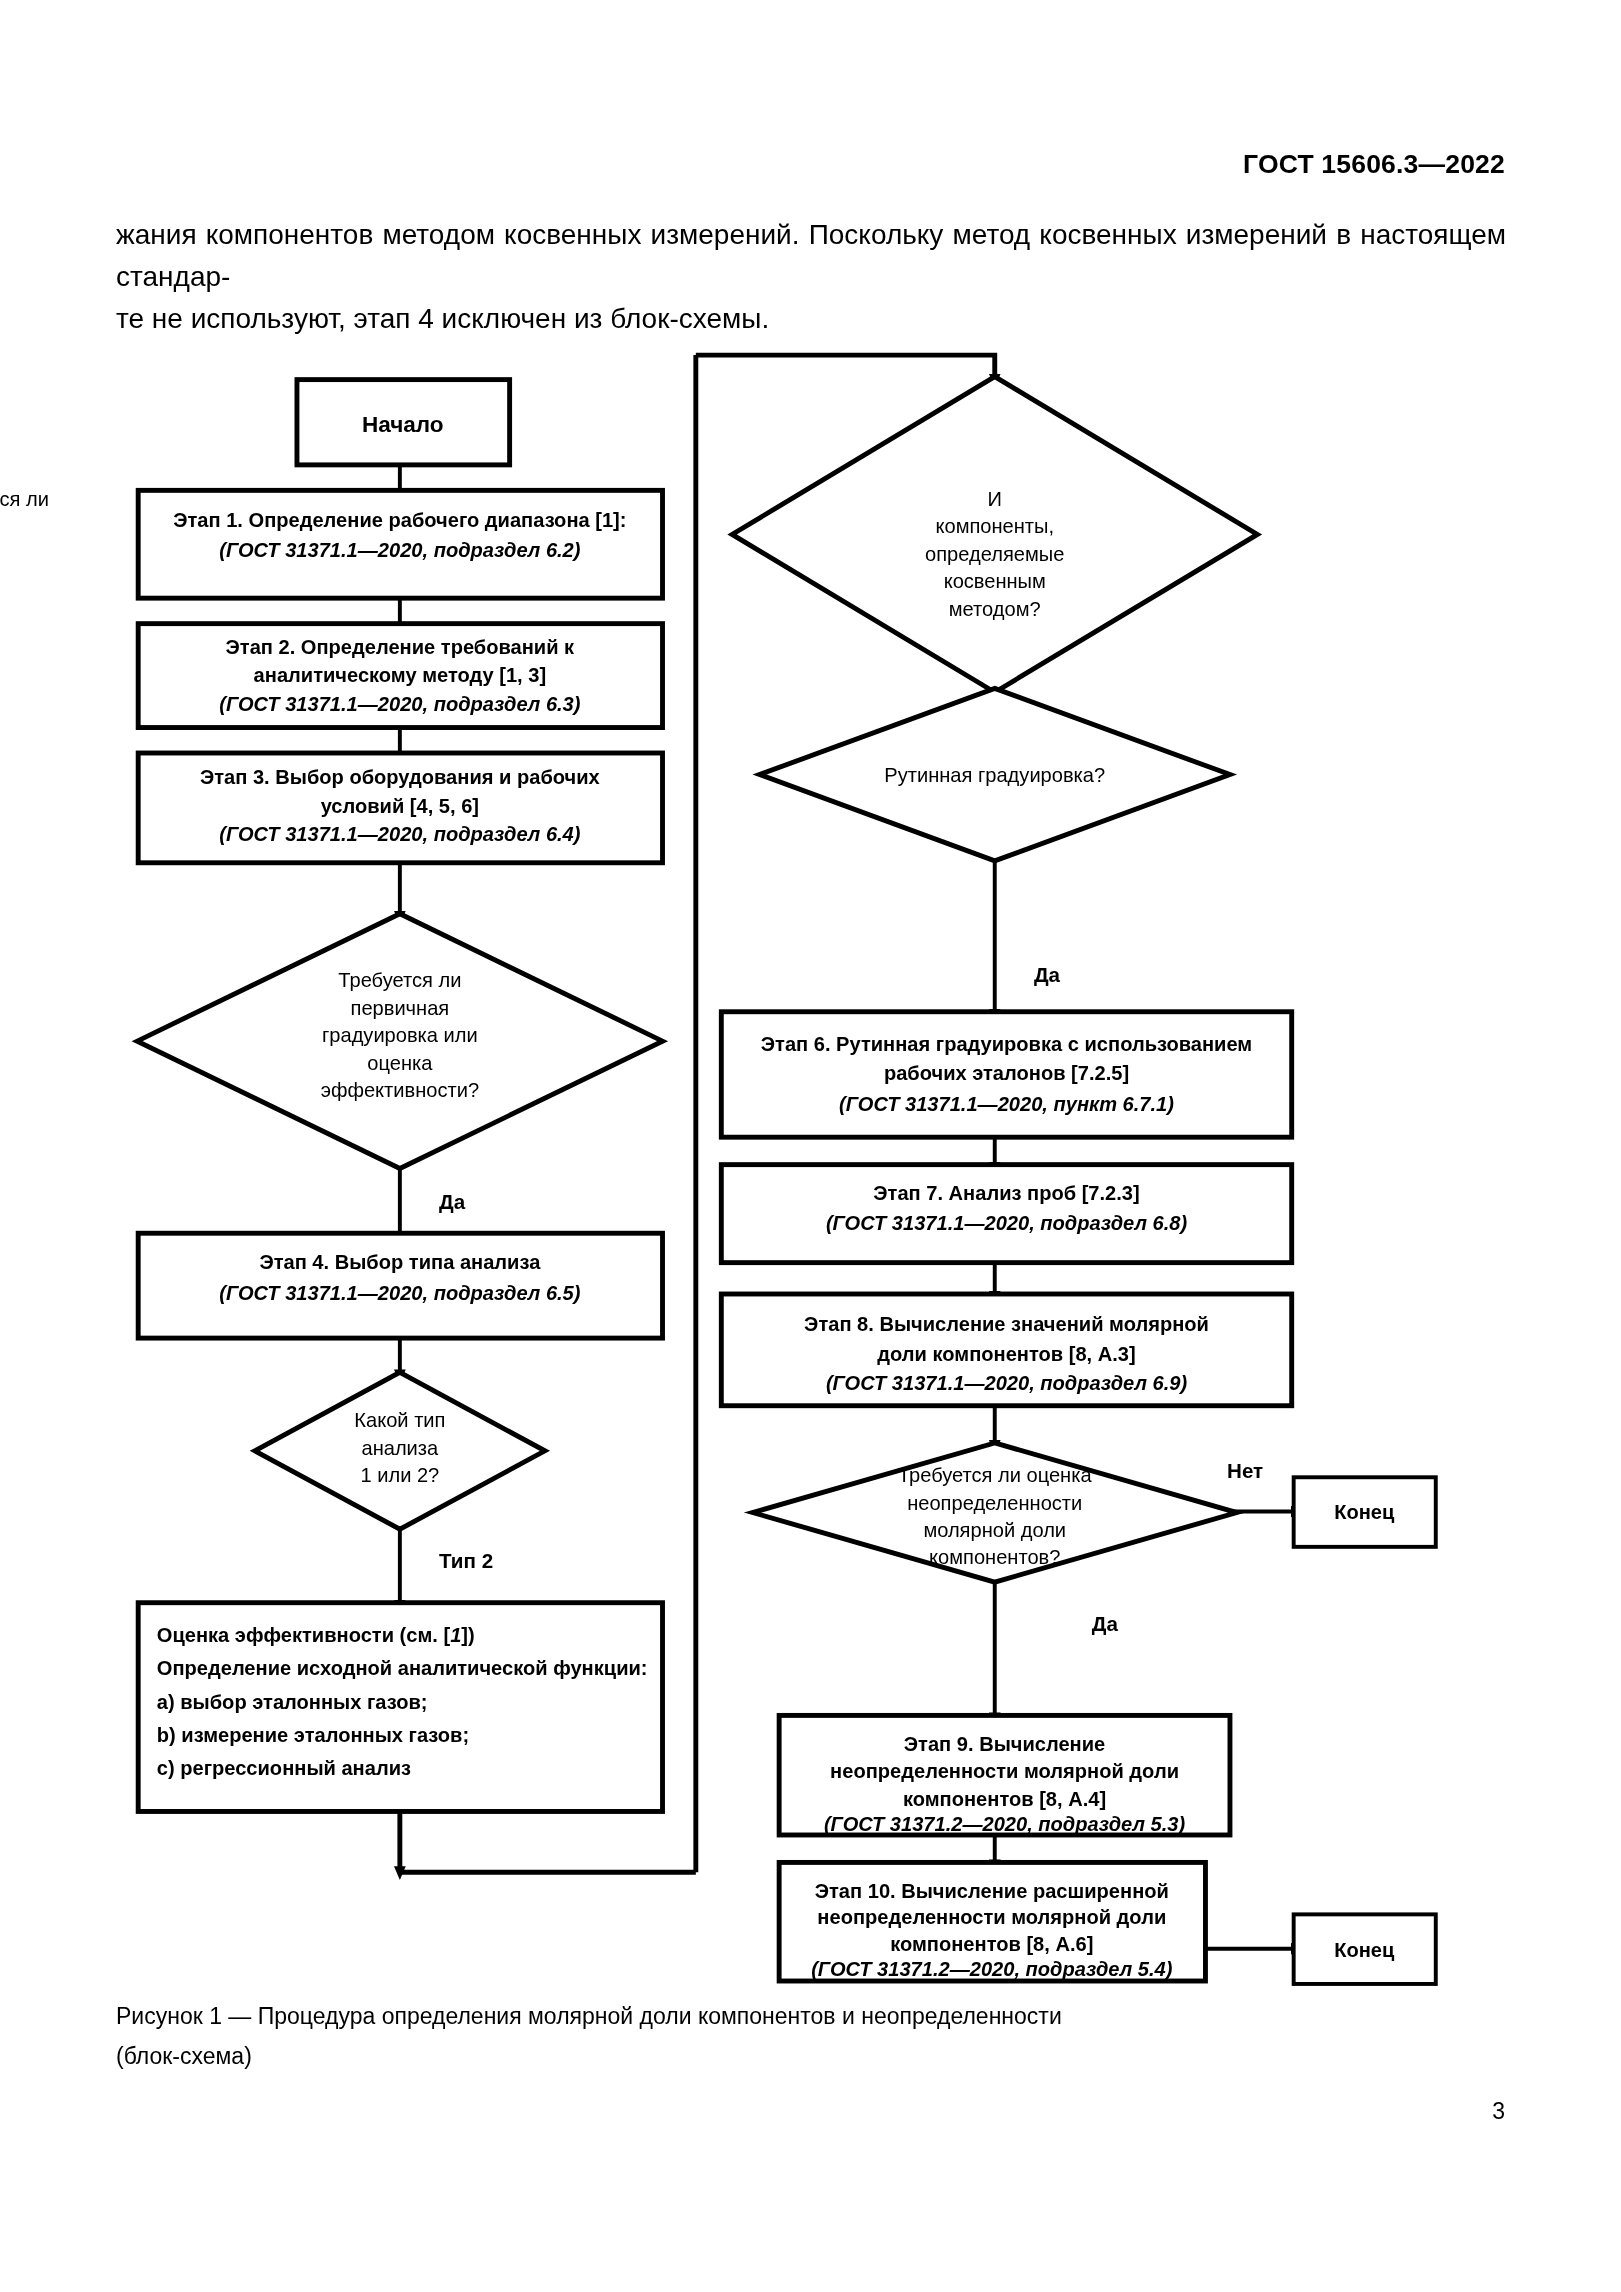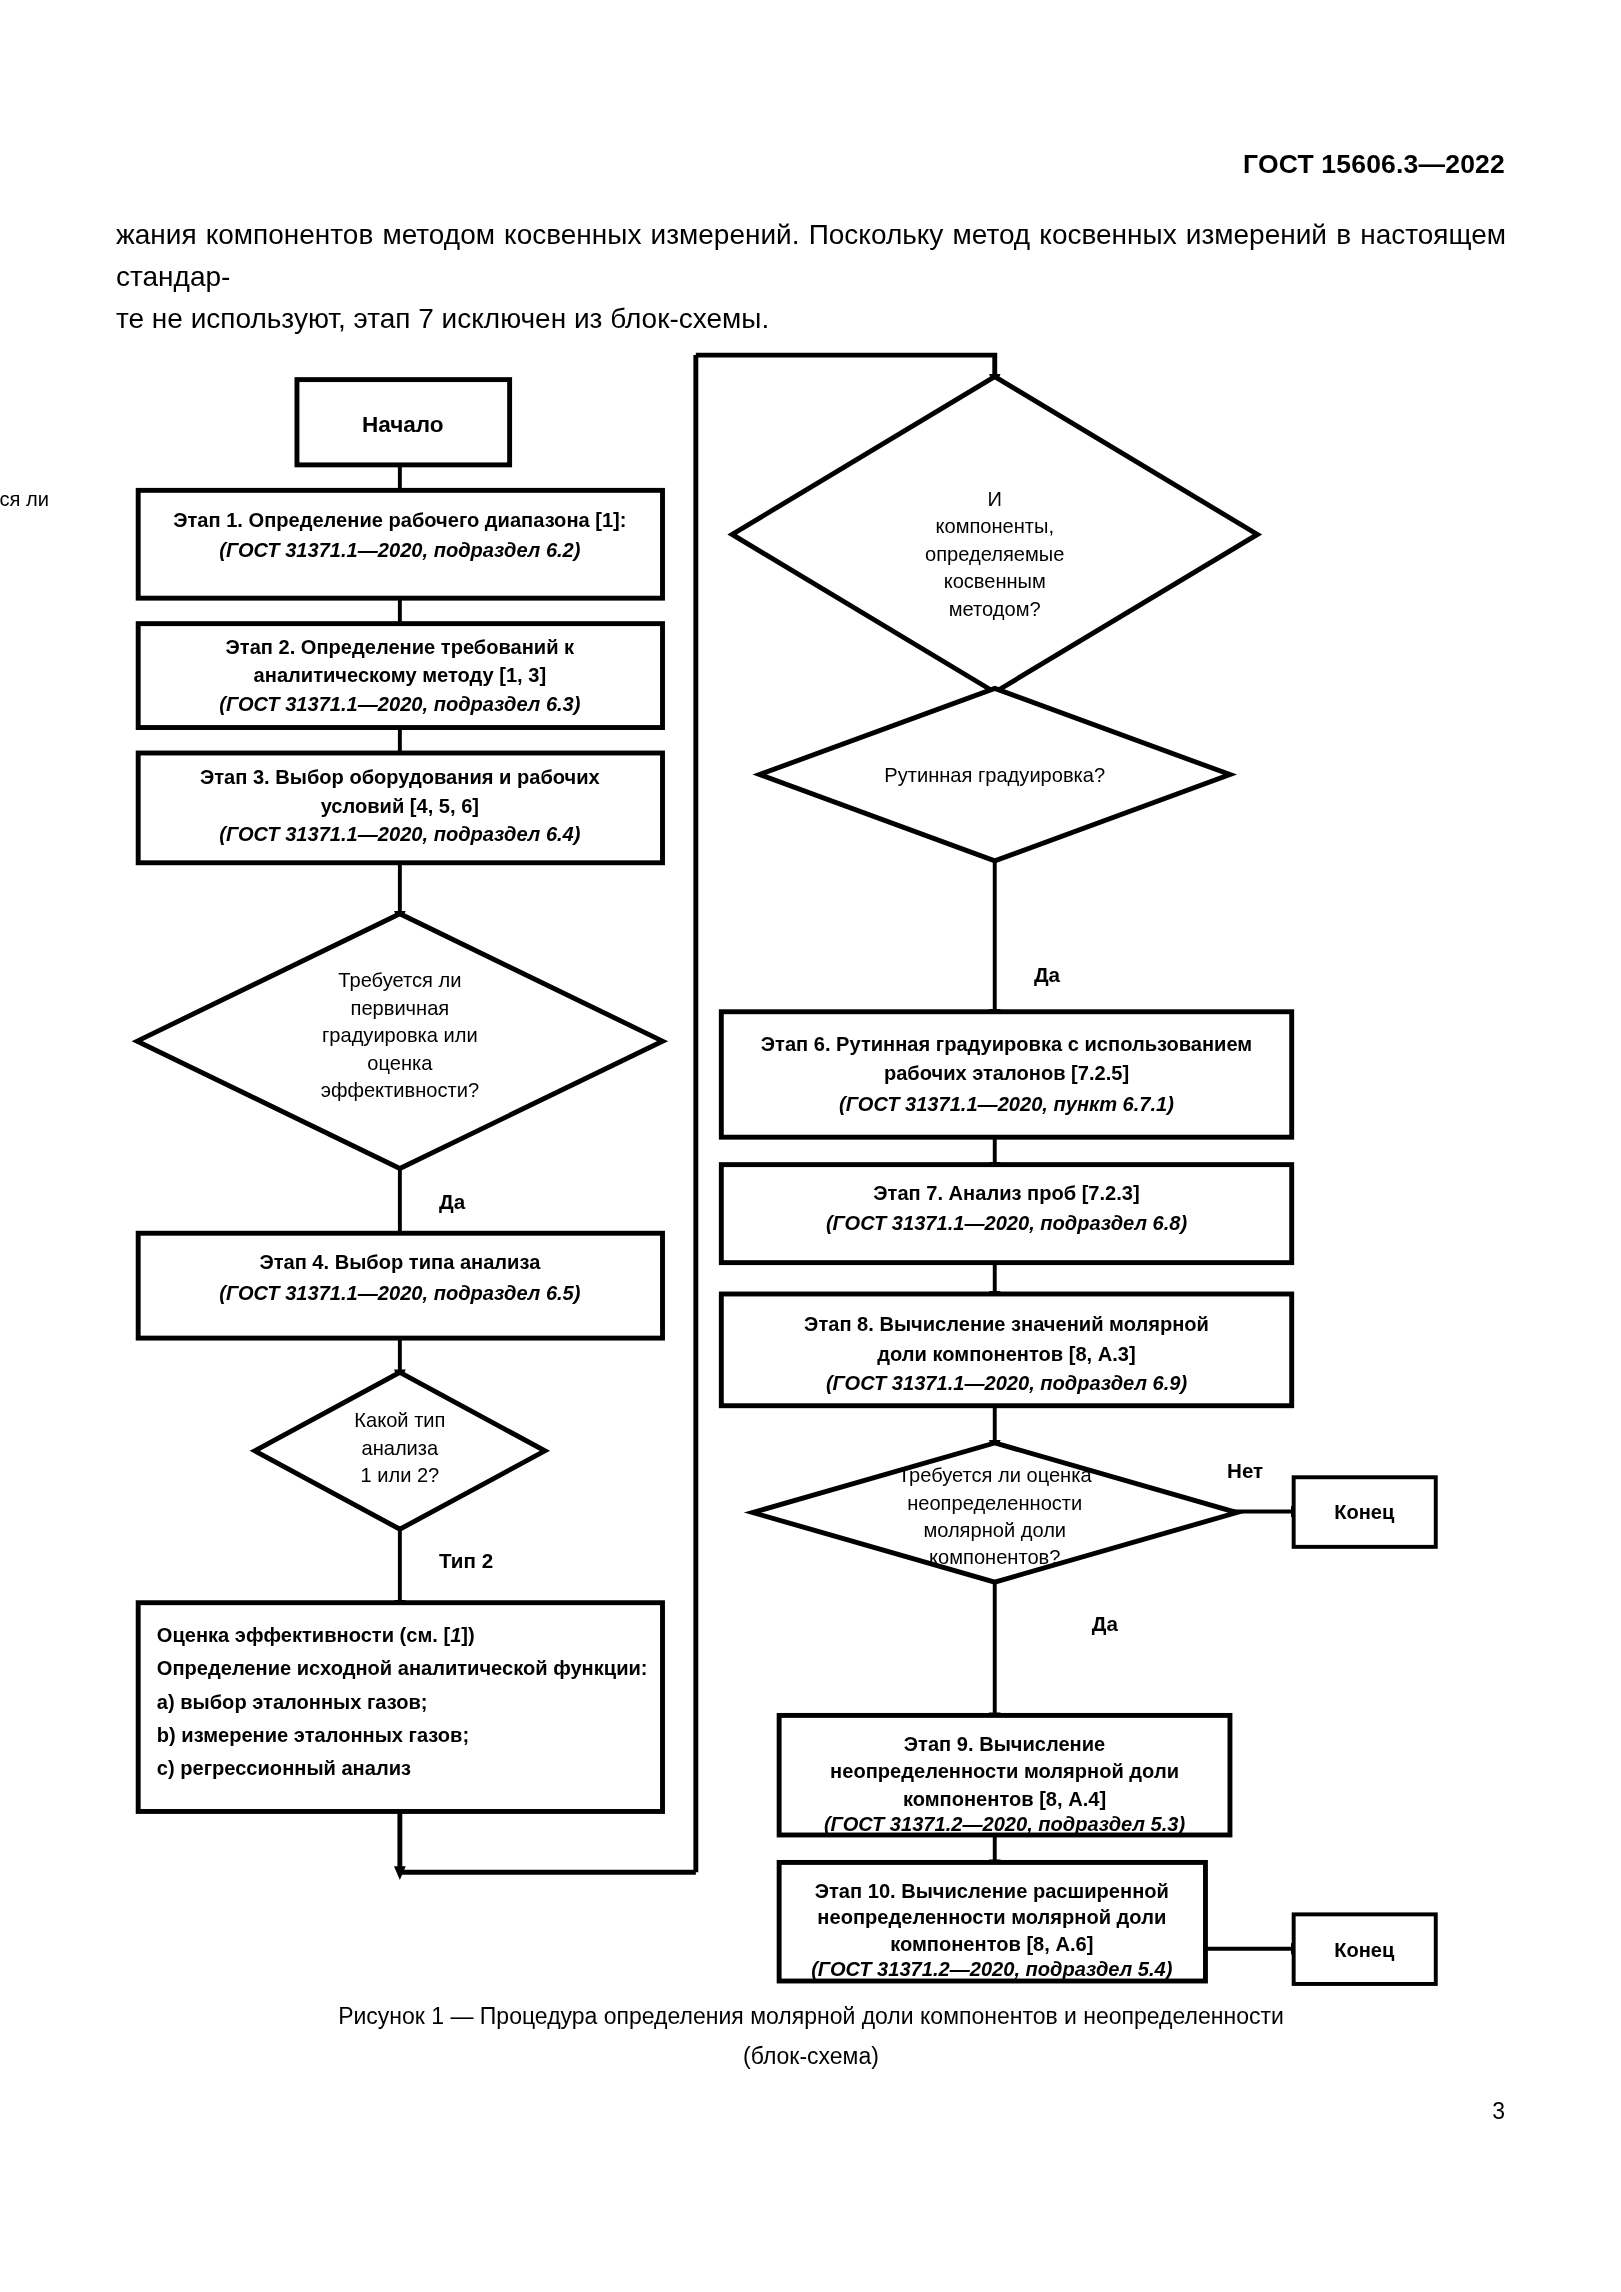--- a/index.html
+++ b/index.html
@@ -65,21 +65,20 @@
   .box-thin { fill: #ffffff; stroke: #000000; stroke-width: 4; }
   .dia      { fill: #ffffff; stroke: #000000; stroke-width: 5; }
   .conn     { stroke: #000000; stroke-width: 4; fill: none; }
   .conn-thick { stroke: #000000; stroke-width: 5; fill: none; }
   
   .caption {
     position: absolute;
     top: 1996px;
     left: 116px;
     width: 1390px;
-    text-align: center;
     font-size: 23px;
     line-height: 40px;
   }
   .caption div { display: block; }
   
   .page-number {
     position: absolute;
     top: 2098px;
     right: 116px;
     font-size: 23px;
@@ -87,21 +86,21 @@
 </style>
 </head>
 <body>
 
 <div class="page">
 
   <div class="doc-header">ГОСТ 15606.3—2022</div>
 
   <div class="intro">
     <p>жания компонентов методом косвенных измерений. Поскольку метод косвенных измерений в настоящем стандар-</p>
-    <p>те не используют, этап 7 исключен из блок-схемы.</p>
+    <p>те не используют, этап 4 исключен из блок-схемы.</p>
   </div>
 
   <div class="figure">
   <svg width="1621" height="2293" viewBox="0 0 1654 2339" xmlns="http://www.w3.org/2000/svg">
     <defs>
       <marker id="ah" markerWidth="16" markerHeight="16" refX="1" refY="6" orient="auto" markerUnits="userSpaceOnUse">
         <path d="M0,0 L14,6 L0,12 z" fill="#000000"></path>
       </marker>
     </defs>
 

